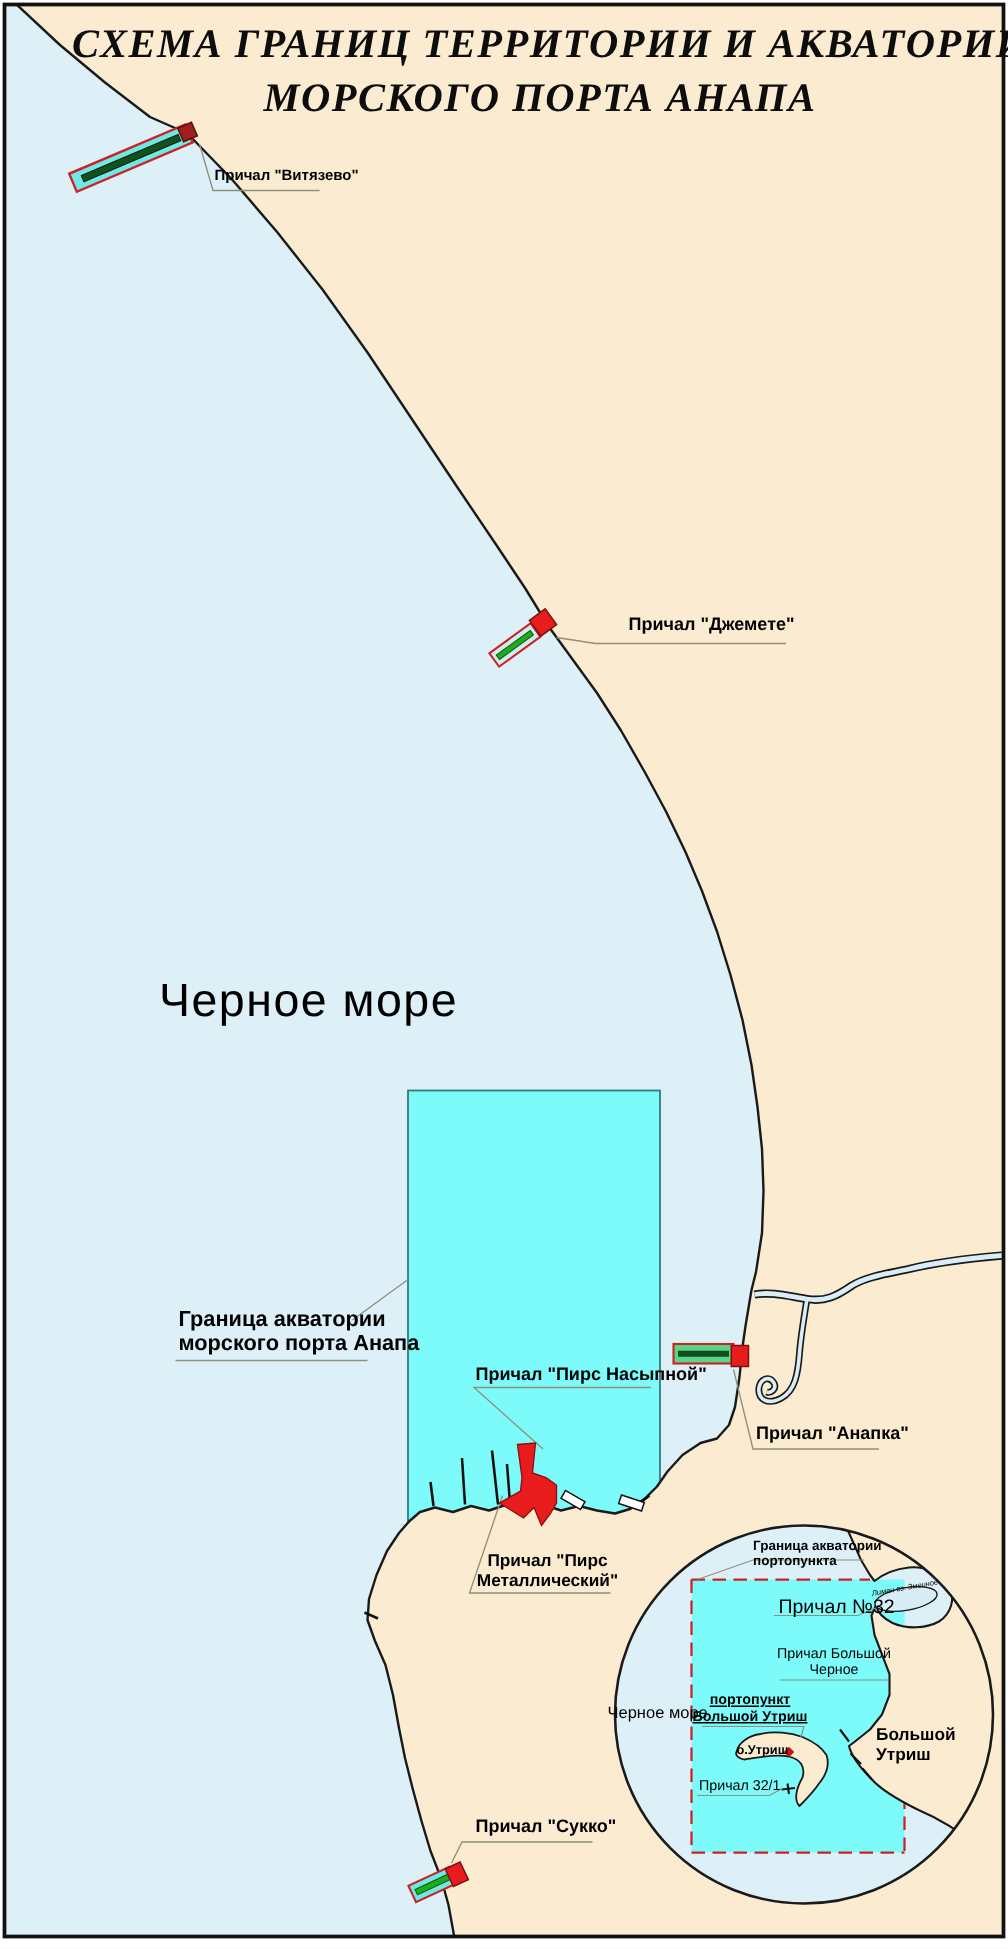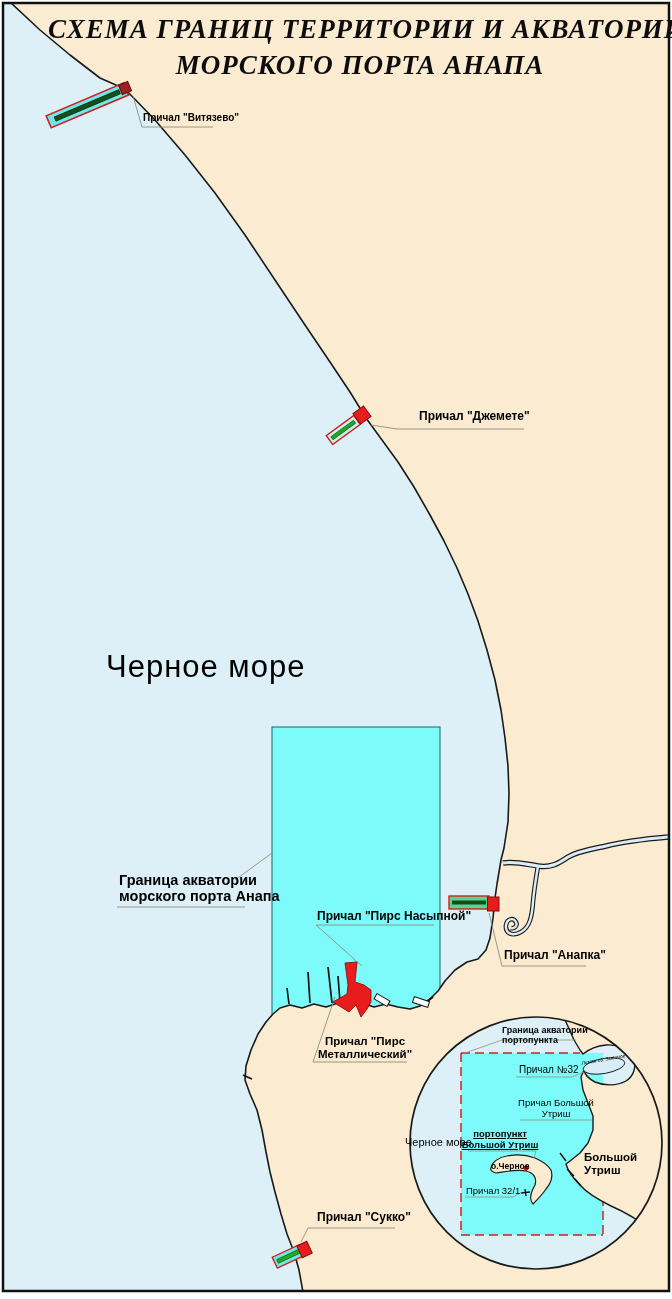--- a/index.html
+++ b/index.html
@@ -160,24 +160,24 @@
 <div class="lbl b" style="left:119px;top:873px;font-size:14.5px;line-height:1.1;">Граница акватории
 морского порта Анапа</div>
 <div class="lbl b" style="left:317px;top:910px;font-size:12px;">Причал "Пирс Насыпной"</div>
 <div class="lbl b" style="left:504px;top:949px;font-size:12px;">Причал "Анапка"</div>
 <div class="lbl b ctr" style="left:300px;width:130px;top:1035px;font-size:11.5px;">Причал "Пирс
 Металлический"</div>
 <div class="lbl b" style="left:317px;top:1211px;font-size:12px;">Причал "Сукко"</div>
 
 <div class="lbl b" style="left:502px;top:1025px;font-size:9px;">Граница акватории
 портопункта</div>
-<div class="lbl" style="left:519px;top:1064px;font-size:10px;text-align:right;">Причал №32</div>
+<div class="lbl" style="left:519px;top:1064px;font-size:13px;text-align:right;">Причал №32</div>
 <div class="lbl ctr" style="left:516px;width:80px;top:1098px;font-size:9.5px;">Причал Большой
-Утриш</div>
+Черное</div>
 <div class="lbl b ctr" style="left:459px;width:82px;top:1129px;font-size:9.5px;text-decoration:underline;">портопункт
 Большой Утриш</div>
-<div class="lbl b" style="left:491px;top:1162px;font-size:8.5px;">о.Черное</div>
+<div class="lbl b" style="left:491px;top:1162px;font-size:8.5px;">о.Утриш</div>
 <div class="lbl" style="left:466px;top:1186px;font-size:9.5px;">Причал 32/1</div>
 <div class="lbl b" style="left:584px;top:1151px;font-size:11.5px;">Большой Утриш</div>
 <div class="lbl" style="left:405px;top:1136px;font-size:11px;">Черное море</div>
 <div class="lbl tiny" style="left:581px;top:1061px;">Лиман оз. Змеиное</div>
 
 </div>
 
 </body></html>

